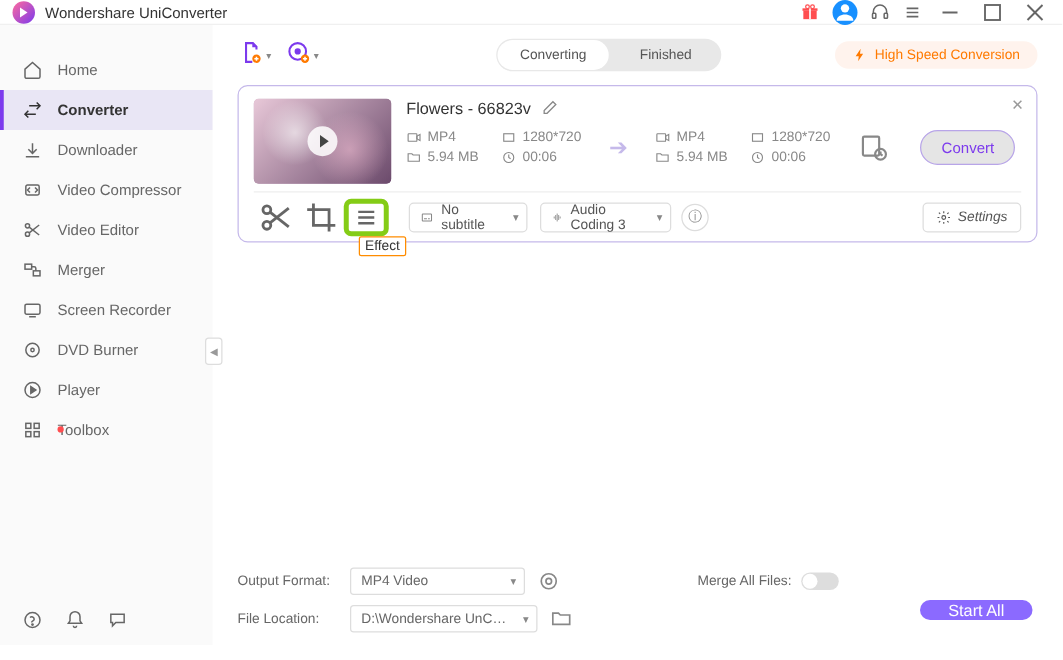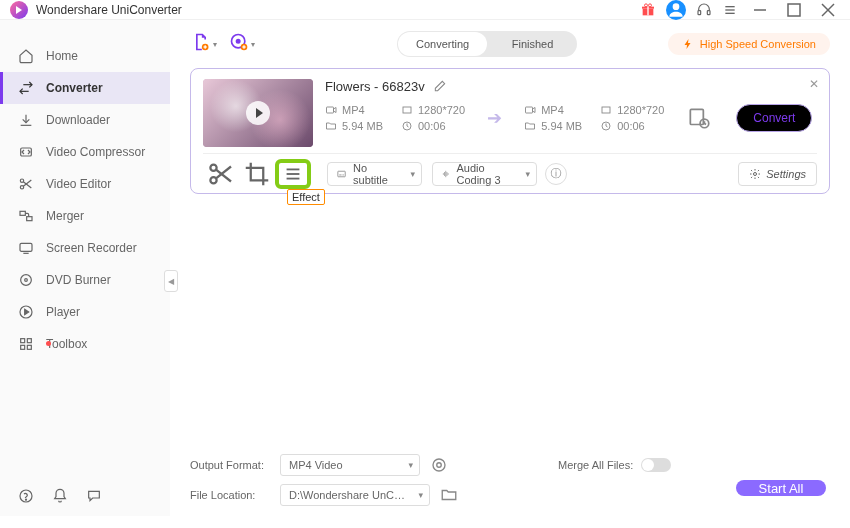--- a/index.html
+++ b/index.html
@@ -46,21 +46,21 @@
 .thumb-play::after { content:''; border-left: 7px solid #444; border-top: 5px solid transparent; border-bottom: 5px solid transparent; margin-left: 2px; }
 .task-info { flex: 1; }
 .task-name { display: flex; align-items: flex-start; gap: 8px; font-size: 13px; font-weight: 500; margin-bottom: 8px; }
 .edit-icn { color: #888; cursor: pointer; }
 .meta-row { display: flex; align-items: center; gap: 14px; }
 .meta-col { display: flex; flex-direction: column; gap: 4px; }
 .meta { display: flex; align-items: flex-end; gap: 5px; font-size: 11px; color: #888; min-width: 62px; }
 .meta-icn { width: 12px; height: 12px; display: flex; align-items: center; justify-content: center; }
 .arrow-conv { color: #c5b9ea; font-size: 18px; margin: 0 8px; }
 .out-set { width: 26px; height: 26px; display: flex; align-items: center; justify-content: center; color: #888; cursor: pointer; margin-left: 8px; }
-.convert-btn { width: 76px; height: 28px; border: 1px solid #b8a5e8; color: #7c3aed; background: #000000; border-radius: 14px; font-size: 12px; cursor: pointer; margin-left: 10px; }
+.convert-btn { width: 76px; height: 28px; border: 1px solid #b8a5e8; color: #7c3aed; background: #e5e5e5; border-radius: 14px; font-size: 12px; cursor: pointer; margin-left: 10px; }
 
 .tool-row { display: flex; align-items: center; height: 40px; gap: 0; margin-top: 6px; border-top: 1px solid #eee; }
 .tool-btn { width: 36px; height: 30px; display: flex; align-items: center; justify-content: center; color: #666; cursor: pointer; }
 .tool-btn.highlighted { border: 4px solid #84cc16; border-radius: 6px; position: relative; align-items: flex-end; }
 .tooltip-box { position: absolute; top: 26px; left: 8px; background: #fff; border: 1px solid #ff8c00; padding: 1px 4px; font-size: 11px; color: #333; border-radius: 2px; white-space: nowrap; }
 .sel { height: 24px; border: 1px solid #ddd; border-radius: 4px; padding: 0 20px 0 8px; font-size: 11px; color: #555; background: #fff; display: flex; align-items: center; gap: 6px; position: relative; cursor: pointer; margin-left: 10px; }
 .sel::after { content: '▾'; position: absolute; right: 6px; font-size: 9px; color: #888; }
 .sel-icn { width: 12px; height: 12px; display: flex; align-items: center; justify-content: center; color: #888; }
 .info-circle { width: 22px; height: 22px; border: 1px solid #ddd; border-radius: 50%; display: flex; align-items: center; justify-content: center; color: #888; font-size: 11px; margin-left: 8px; cursor: pointer; }
 .settings-btn { margin-left: auto; height: 24px; border: 1px solid #ddd; border-radius: 4px; padding: 0 10px; font-size: 11px; color: #555; background: #fff; display: flex; align-items: center; gap: 5px; cursor: pointer; font-style: italic; }

